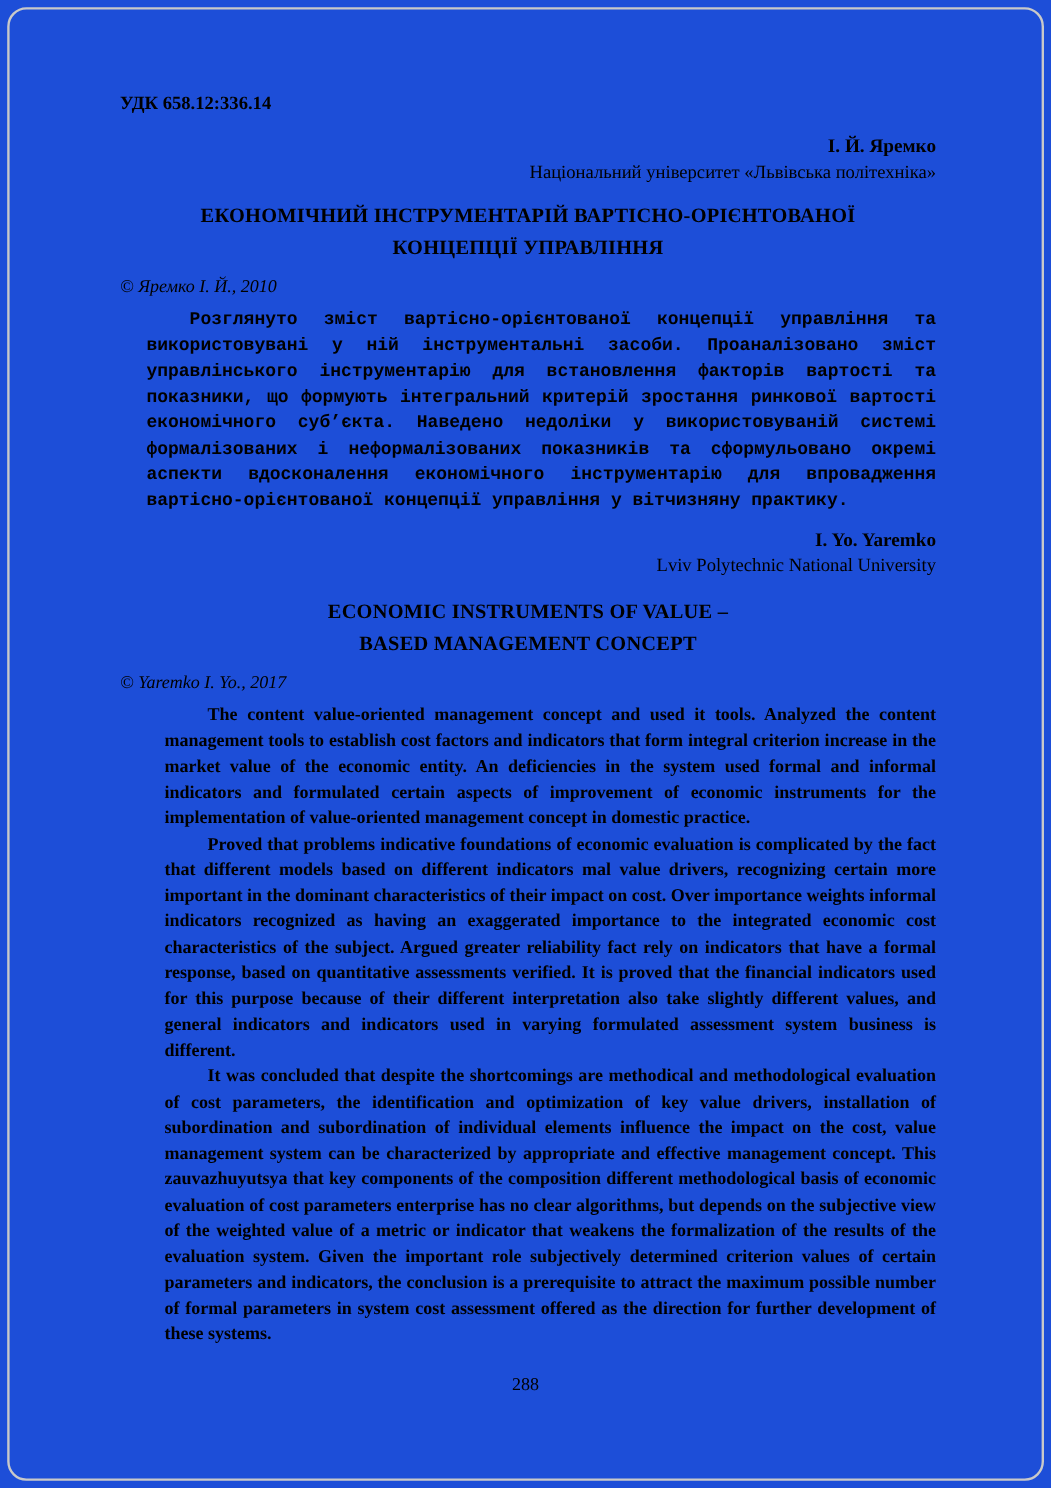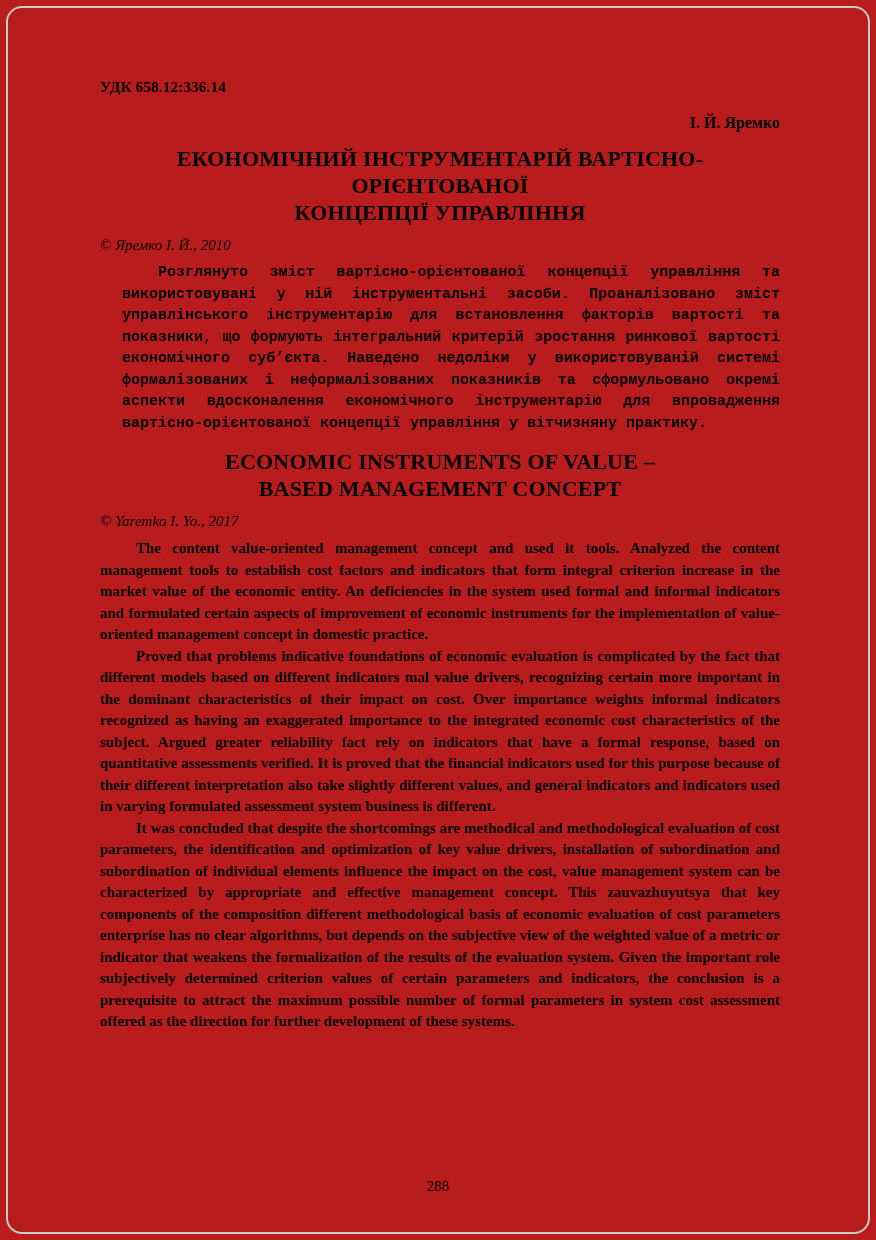--- a/index.html
+++ b/index.html
@@ -4,21 +4,21 @@
 <style>
   html, body {
     margin: 0;
     padding: 0;
     background: #ffffff;
   }
   .page {
     position: relative;
     width: 876px;
     height: 1240px;
-    background: #b91c1c;
+    background: #1d4ed8;
     font-family: "Liberation Serif", "DejaVu Serif", serif;
     color: #000000;
     overflow: hidden;
     box-sizing: border-box;
   }
   .frame {
     position: absolute;
     top: 6px; left: 6px; right: 6px; bottom: 6px;
     border: 2px solid #c9c9c9;
     border-radius: 16px;
@@ -42,21 +42,21 @@
     font-size: 16px;
     line-height: 21px;
   }
   .affiliation {
     font-size: 15.5px;
     line-height: 21px;
   }
   .paper-title {
     text-align: center;
     font-weight: bold;
-    font-size: 22px;
+    font-size: 17px;
     line-height: 27px;
     white-space: pre-line;
     margin-top: 12px;
     letter-spacing: 0.2px;
   }
   .copyright {
     font-style: italic;
     font-size: 15px;
     margin-top: 11px;
     margin-bottom: 8px;
@@ -78,25 +78,26 @@
   }
   .keywords .kw-label { font-weight: bold; }
   .en-author-block { margin-top: 12px; }
   .paper-title.en { margin-top: 14px; }
   .abstract-en {
     font-weight: bold;
     font-size: 15px;
     line-height: 21.5px;
     text-align: justify;
     text-indent: 36px;
+    margin-left: 37px;
   }
   .page-number {
     position: absolute;
     left: 0; right: 0;
-    top: 1178px;
+    top: 1146px;
     text-align: center;
     font-size: 15px;
   }
   .repo-footer {
     position: absolute;
     left: 0; right: 0;
     top: 1196px;
     text-align: center;
     font-family: "Liberation Sans", "DejaVu Sans", sans-serif;
     font-size: 15px;
@@ -108,30 +109,35 @@
 
 <div class="page">
   <div class="frame"></div>
 
   <div class="content">
 
     <p class="udc">УДК 658.12:336.14</p>
 
     <div class="right-block">
       <p class="author">І. Й. Яремко</p>
+      <p class="affiliation">Національний університет «Львівська політехніка»</p>
     </div>
 
     <p class="paper-title">ЕКОНОМІЧНИЙ ІНСТРУМЕНТАРІЙ ВАРТІСНО-ОРІЄНТОВАНОЇ
 КОНЦЕПЦІЇ УПРАВЛІННЯ</p>
 
     <p class="copyright">© Яремко І. Й., 2010</p>
 
     <p class="abstract-uk">Розглянуто зміст вартісно-орієнтованої концепції управління та використовувані у ній інструментальні засоби. Проаналізовано зміст управлінського інструментарію для встановлення факторів вартості та показники, що формують інтегральний критерій зростання ринкової вартості економічного суб’єкта. Наведено недоліки у використовуваній системі формалізованих і неформалізованих показників та сформульовано окремі аспекти вдосконалення економічного інструментарію для впровадження вартісно-орієнтованої концепції управління у вітчизняну практику.</p>
 
 
+    <div class="right-block en-author-block">
+      <p class="author">I. Yo. Yaremko</p>
+      <p class="affiliation">Lviv Polytechnic National University</p>
+    </div>
 
     <p class="paper-title en">ECONOMIC INSTRUMENTS OF VALUE –
 BASED MANAGEMENT CONCEPT</p>
 
     <p class="copyright">© Yaremko I. Yo., 2017</p>
 
     <p class="abstract-en">The content value-oriented management concept and used it tools. Analyzed the content management tools to establish cost factors and indicators that form integral criterion increase in the market value of the economic entity. An deficiencies in the system used formal and informal indicators and formulated certain aspects of improvement of economic instruments for the implementation of value-oriented management concept in domestic practice.</p>
     <p class="abstract-en">Proved that problems indicative foundations of economic evaluation is complicated by the fact that different models based on different indicators mal value drivers, recognizing certain more important in the dominant characteristics of their impact on cost. Over importance weights informal indicators recognized as having an exaggerated importance to the integrated economic cost characteristics of the subject. Argued greater reliability fact rely on indicators that have a formal response, based on quantitative assessments verified. It is proved that the financial indicators used for this purpose because of their different interpretation also take slightly different values, and general indicators and indicators used in varying formulated assessment system business is different.</p>
     <p class="abstract-en">It was concluded that despite the shortcomings are methodical and methodological evaluation of cost parameters, the identification and optimization of key value drivers, installation of subordination and subordination of individual elements influence the impact on the cost, value management system can be characterized by appropriate and effective management concept. This zauvazhuyutsya that key components of the composition different methodological basis of economic evaluation of cost parameters enterprise has no clear algorithms, but depends on the subjective view of the weighted value of a metric or indicator that weakens the formalization of the results of the evaluation system. Given the important role subjectively determined criterion values of certain parameters and indicators, the conclusion is a prerequisite to attract the maximum possible number of formal parameters in system cost assessment offered as the direction for further development of these systems.</p>
 

